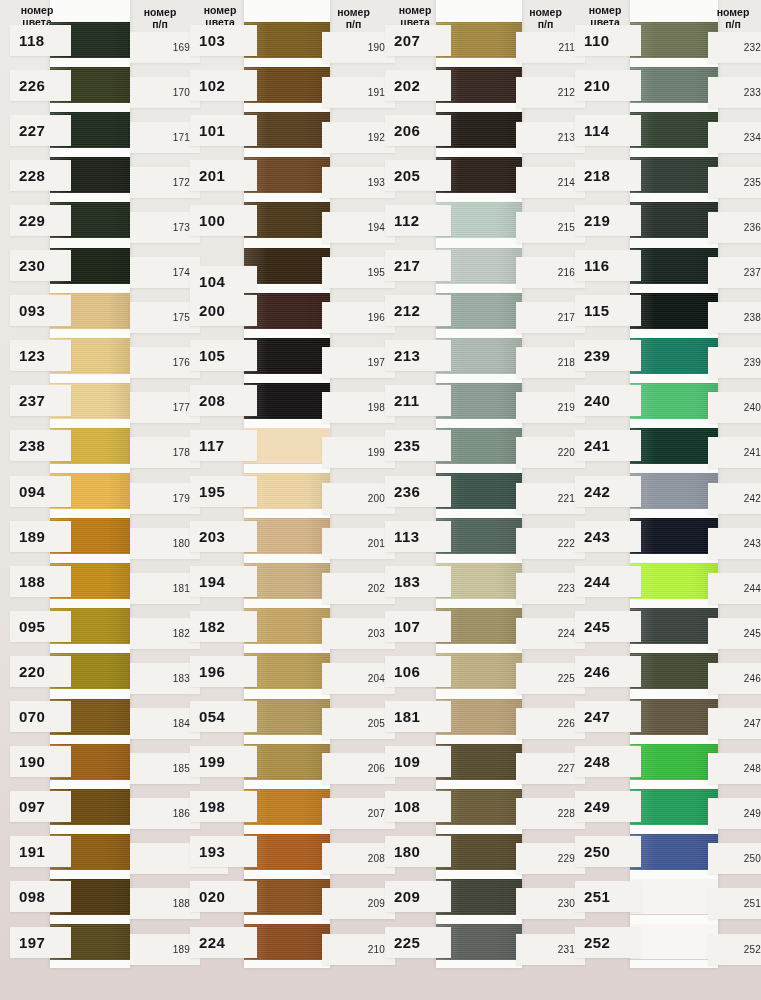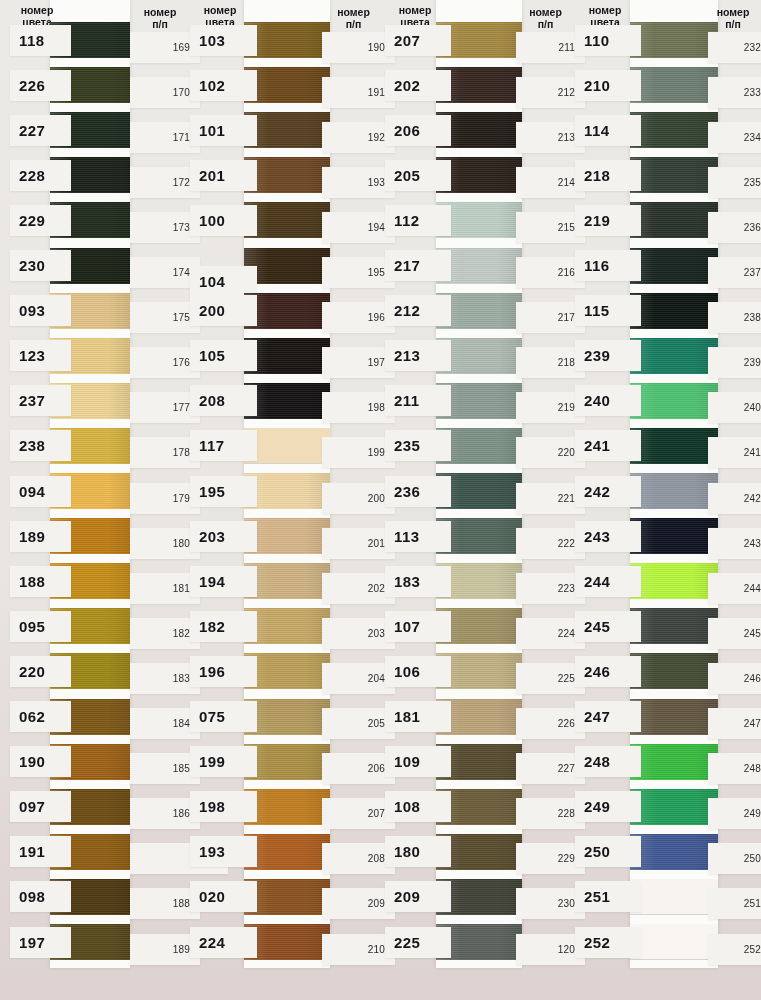--- a/index.html
+++ b/index.html
@@ -226,21 +226,21 @@
         <div class="txt">220</div>
       </div>
       <div class="plate-r" style="left: 130px; width: 60px; top: 662.9px; height: 31px;">
         <div class="txt">183</div>
       </div>
       <div style="position: absolute; left: 50px; width: 80px; top: 698.5px; height: 36px; background: rgb(124, 86, 20);">
         <div class="texture"></div>
         <div class="sheen"></div>
       </div>
       <div class="plate-l" style="left: 10px; width: 52px; top: 701px; height: 31px;">
-        <div class="txt">062</div>
+        <div class="txt">070</div>
       </div>
       <div class="plate-r" style="left: 130px; width: 60px; top: 708px; height: 31px;">
         <div class="txt">184</div>
       </div>
       <div style="position: absolute; left: 50px; width: 80px; top: 743.6px; height: 36px; background: rgb(156, 95, 20);">
         <div class="texture"></div>
         <div class="sheen"></div>
       </div>
       <div class="plate-l" style="left: 10px; width: 52px; top: 746.1px; height: 31px;">
         <div class="txt">190</div>
@@ -442,21 +442,21 @@
         <div class="txt">196</div>
       </div>
       <div class="plate-r" style="left: 322px; width: 63px; top: 662.9px; height: 31px;">
         <div class="txt">204</div>
       </div>
       <div style="position: absolute; left: 244px; width: 86px; top: 698.5px; height: 36px; background: rgb(179, 154, 92);">
         <div class="texture"></div>
         <div class="sheen"></div>
       </div>
       <div class="plate-l" style="left: 190px; width: 58px; top: 701px; height: 31px;">
-        <div class="txt">075</div>
+        <div class="txt">054</div>
       </div>
       <div class="plate-r" style="left: 322px; width: 63px; top: 708px; height: 31px;">
         <div class="txt">205</div>
       </div>
       <div style="position: absolute; left: 244px; width: 86px; top: 743.6px; height: 36px; background: rgb(171, 142, 68);">
         <div class="texture"></div>
         <div class="sheen"></div>
       </div>
       <div class="plate-l" style="left: 190px; width: 58px; top: 746.1px; height: 31px;">
         <div class="txt">199</div>
@@ -712,21 +712,21 @@
         <div class="txt">230</div>
       </div>
       <div style="position: absolute; left: 436px; width: 86px; top: 924px; height: 36px; background: rgb(90, 95, 92);">
         <div class="texture"></div>
         <div class="sheen"></div>
       </div>
       <div class="plate-l" style="left: 385px; width: 57px; top: 926.5px; height: 31px;">
         <div class="txt">225</div>
       </div>
       <div class="plate-r" style="left: 516px; width: 59px; top: 933.5px; height: 31px;">
-        <div class="txt">120</div>
+        <div class="txt">231</div>
       </div>
     </div>
     <div class="col" style="left: 0px; width: 761px;">
       <div class="ribbon-back" style="left: 630px; width: 88px; top: 0px; height: 968px;"></div>
       <div class="hdr" style="left: 575px; width: 60px; top: 4px;">номер
 цвета</div>
       <div class="hdr r" style="left: 705px; width: 56px; top: 6px;">номер
 п/п</div>
       <div style="position: absolute; left: 630px; width: 88px; top: 22px; height: 36px; background: rgb(109, 115, 82);">
         <div class="texture"></div>

